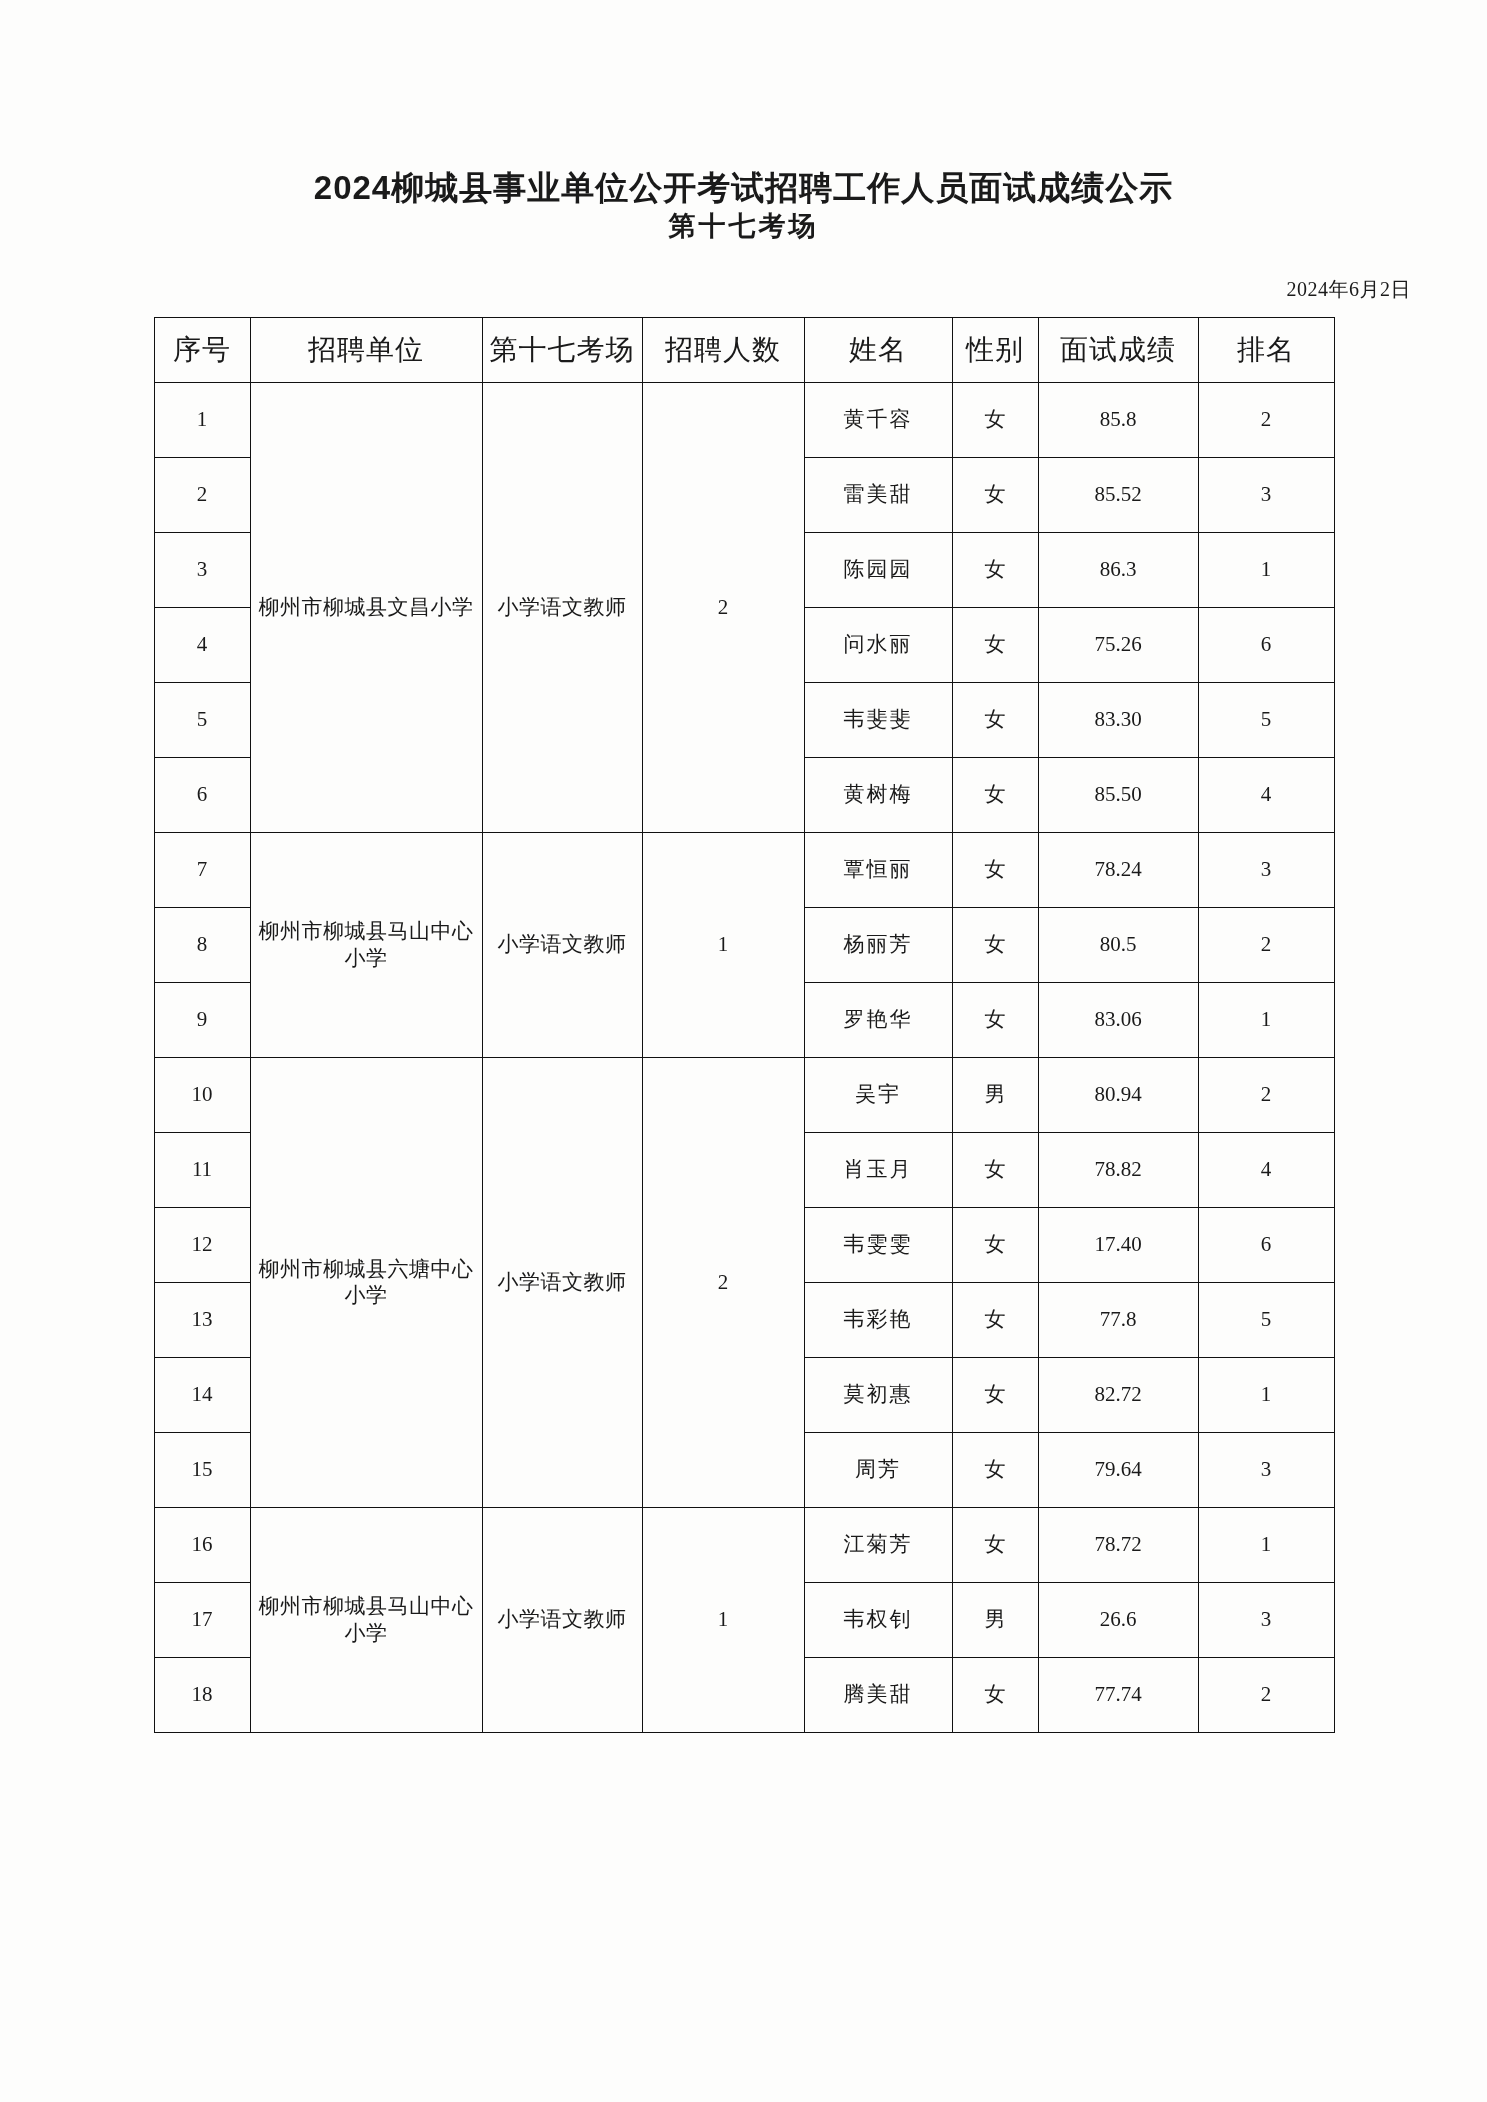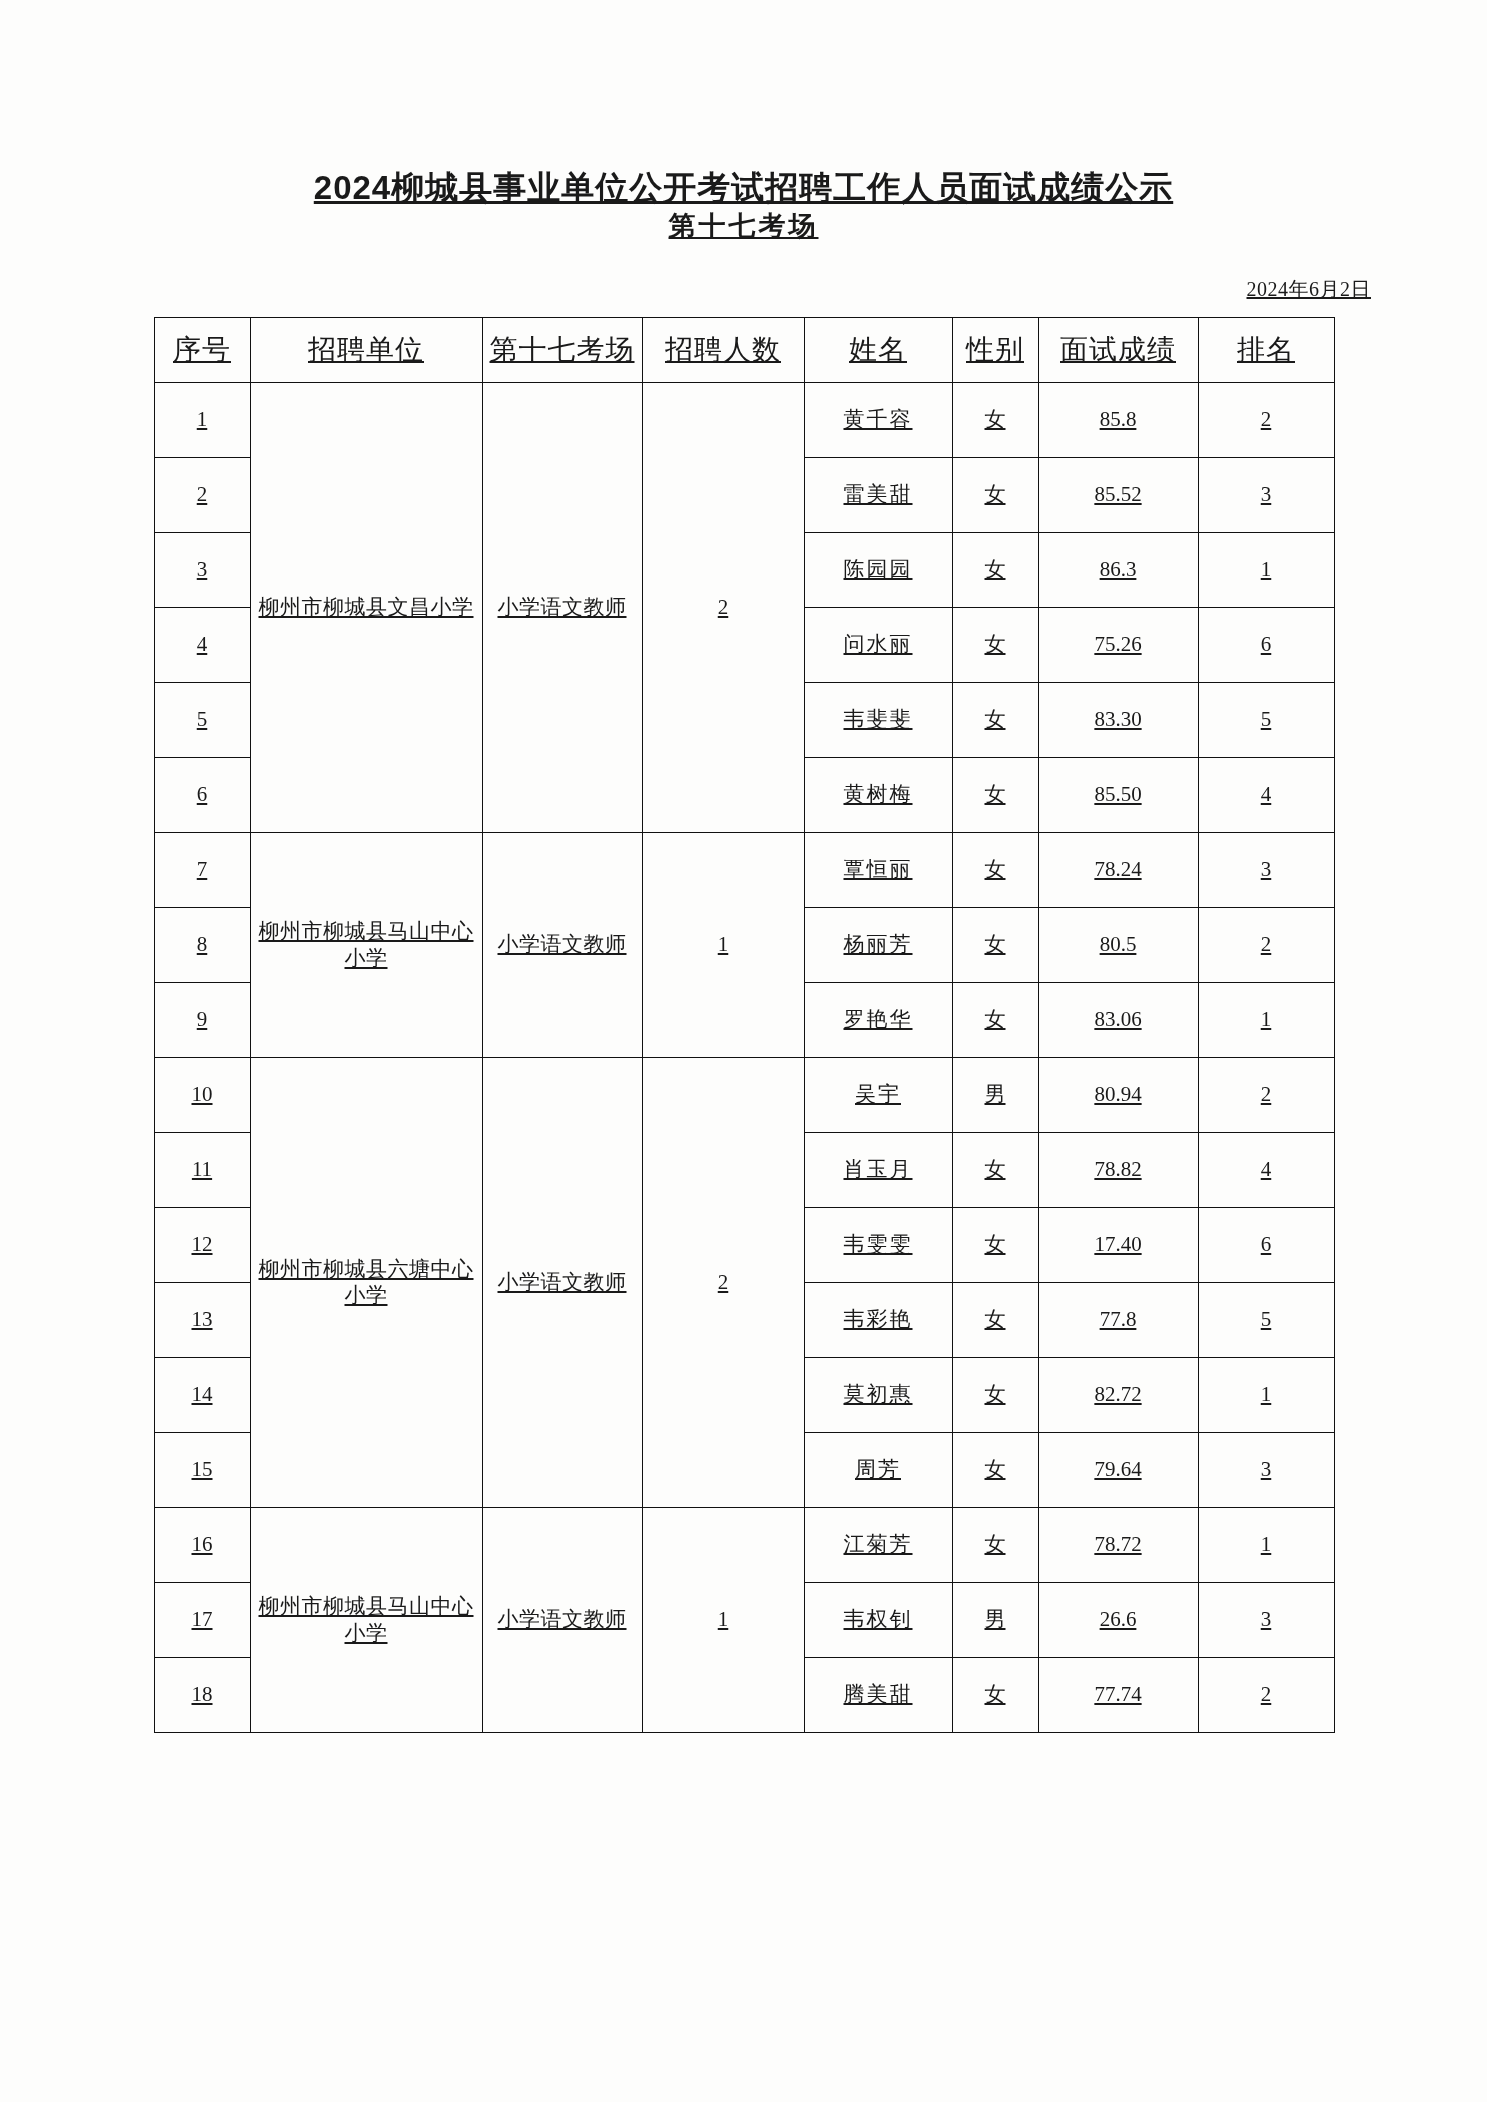--- a/index.html
+++ b/index.html
@@ -14,21 +14,20 @@
     color: #1a1a1a;
     position: relative;
   }
   .page {
     width: 1487px;
     height: 2102px;
     box-sizing: border-box;
     padding: 0;
     position: relative;
     background: #fdfdfc;
-    text-decoration: underline;
   }
   .title {
     text-align: center;
     font-size: 33px;
     font-weight: bold;
     letter-spacing: 1px;
     padding-top: 168px;
     line-height: 1.2;
     font-family: "Liberation Sans", "DejaVu Sans", sans-serif;
   }
@@ -36,21 +35,21 @@
     text-align: center;
     font-size: 27px;
     font-weight: bold;
     letter-spacing: 3px;
     font-family: "Liberation Sans", "DejaVu Sans", sans-serif;
   }
   .date-line {
     text-align: right;
     font-size: 20px;
     margin-top: 32px;
-    padding-right: 116px;
+    padding-right: 76px;
     letter-spacing: 0.5px;
   }
   .table-wrap {
     margin: 14px auto 0 auto;
     width: 1180px;
   }
   table.results {
     border-collapse: collapse;
     width: 100%;
     table-layout: fixed;

